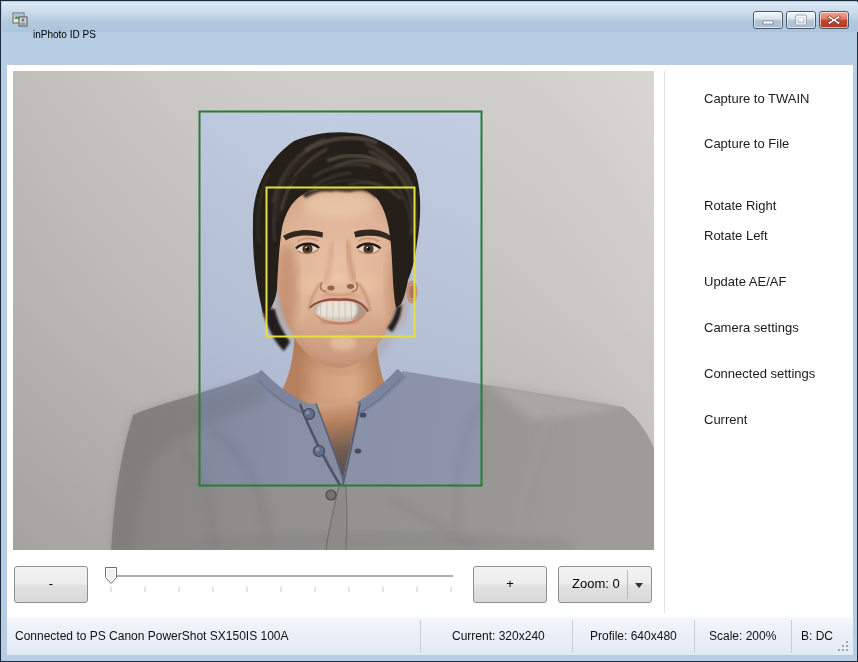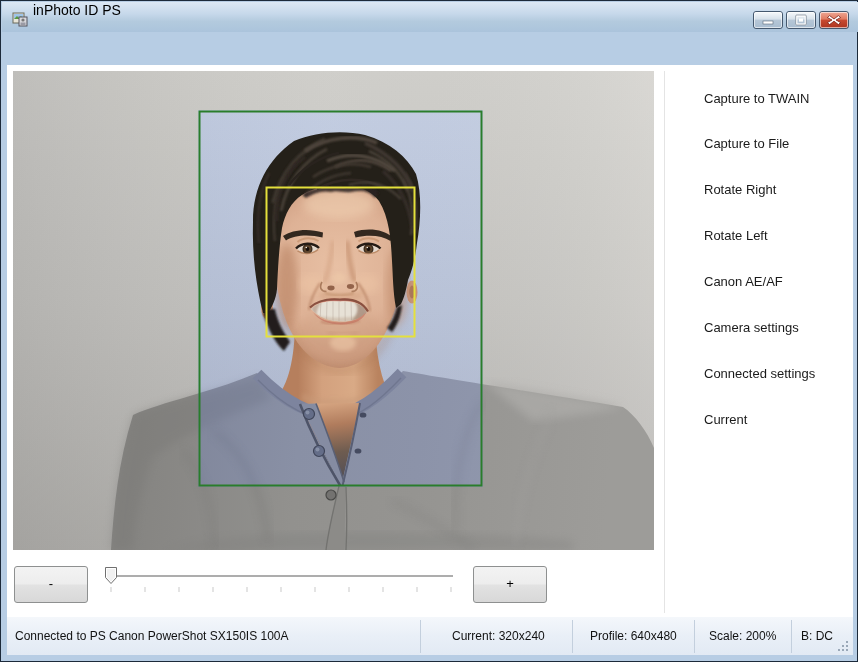--- a/index.html
+++ b/index.html
@@ -8,21 +8,21 @@
   position:relative; width:858px; height:662px;
   background:#b7cde4;
   border:1px solid #1c2a3a;
 }
 
 #titlebar {
   position:absolute; left:1px; top:1px; width:856px; height:30px;
   background:linear-gradient(#dce8f4 0%, #c6d8ea 40%, #b3cade 65%, #abc4dc 100%);
 }
 #titleicon { position:absolute; left:10px; top:9px; width:16px; height:16px; }
-#titletext { position:absolute; left:31px; top:0; font-size:14px; color:#000; }
+#titletext { position:absolute; left:31px; top:27px; font-size:10px; color:#000; }
 
 .wbtn { position:absolute; top:9px; height:18px; border:1px solid #45586e; border-radius:3px; }
 .wbtn .inner { position:absolute; inset:0; border-radius:2px; border:1px solid rgba(255,255,255,0.6); }
 #btnmin { left:751px; width:30px; background:linear-gradient(#f6f9fb 0%, #d7e1ea 45%, #b6c7d7 50%, #a9bdd0 100%); }
 #btnmax { left:784px; width:30px; background:linear-gradient(#f6f9fb 0%, #d7e1ea 45%, #b6c7d7 50%, #a9bdd0 100%); }
 #btnclose { left:817px; width:30px; background:linear-gradient(#eba28f 0%, #dd7258 45%, #c2472e 50%, #b03721 100%); }
 #btnclose { background:linear-gradient(#eea794 0%, #e07b61 45%, #c84a31 50%, #ad3520 100%); }
 
 #menubar {
   position:absolute; left:6px; top:31px; width:846px; height:33px;
@@ -309,28 +309,33 @@
       </defs>
       <use href="#scene" filter="url(#desat)"></use>
       <g clip-path="url(#greenClip)">
           <use href="#scene"></use>
         </g>
       <rect x="186.5" y="40.5" width="282" height="374" fill="none" stroke="#2a7d2a" stroke-width="2"></rect>
       <rect x="253.5" y="116.5" width="148" height="149" fill="none" stroke="#e4e03c" stroke-width="2"></rect>
     </svg>
     <div class="side" style="top:26px">Capture to TWAIN</div>
     <div class="side" style="top:71px">Capture to File</div>
-    <div class="side" style="top:117px">Rotate Right</div>
+    <div class="side" style="top:133px">Rotate Right</div>
     <div class="side" style="top:163px">Rotate Left</div>
-    <div class="side" style="top:209px">Canon AE/AF</div>
+    <div class="side" style="top:209px">Update AE/AF</div>
     <div class="side" style="top:255px">Camera settings</div>
     <div class="side" style="top:301px">Connected settings</div>
     <div class="side" style="top:347px">Current</div>
     <div class="cbtn" id="minusbtn">-</div>
     <div class="cbtn" id="plusbtn">+</div>
+    <div class="cbtn" id="zoombox">
+      <div class="ztext">Zoom: 0</div>
+      <div class="zsep"></div>
+      <div class="zarr"></div>
+    </div>
     <svg id="slider" viewBox="0 0 380 40">
       <line x1="8" y1="16" x2="356" y2="16" stroke="#adadad" stroke-width="2"></line>
       <g stroke="#c9c9c9" stroke-width="1">
         <line x1="14" y1="27" x2="14" y2="32"></line>
           <line x1="48" y1="27" x2="48" y2="32"></line>
         <line x1="82" y1="27" x2="82" y2="32"></line>
           <line x1="116" y1="27" x2="116" y2="32"></line>
         <line x1="150" y1="27" x2="150" y2="32"></line>
           <line x1="184" y1="27" x2="184" y2="32"></line>
         <line x1="218" y1="27" x2="218" y2="32"></line>

